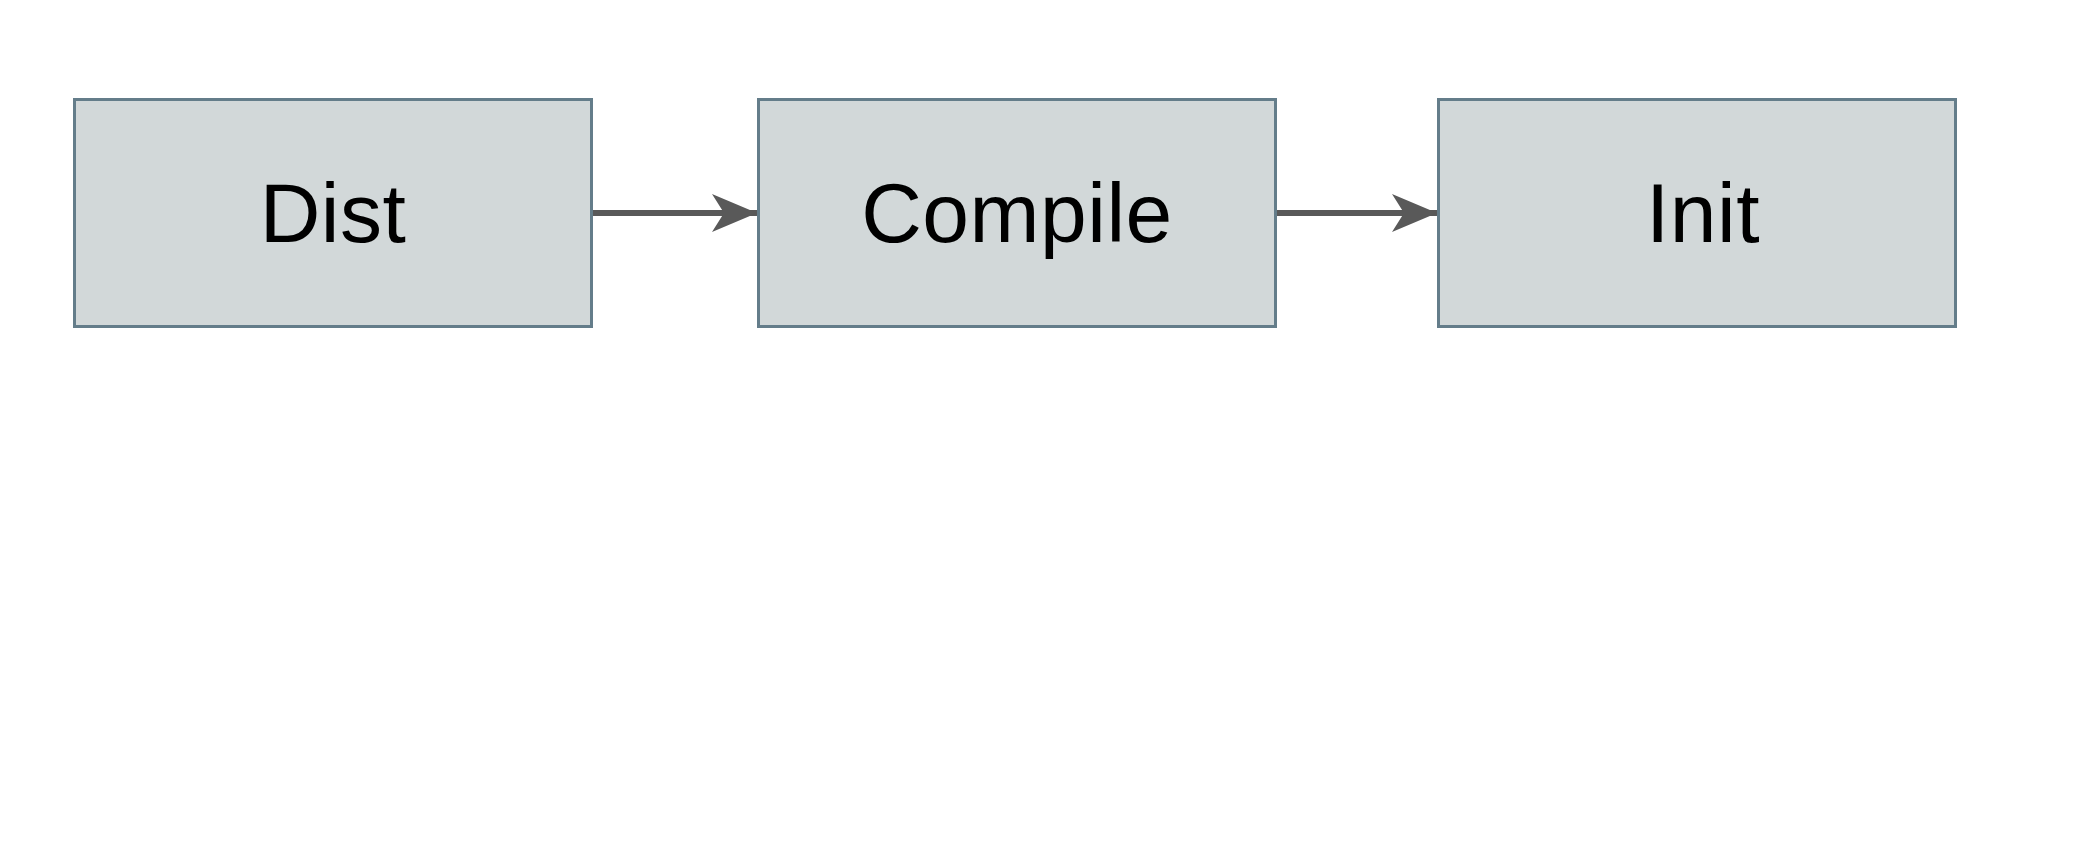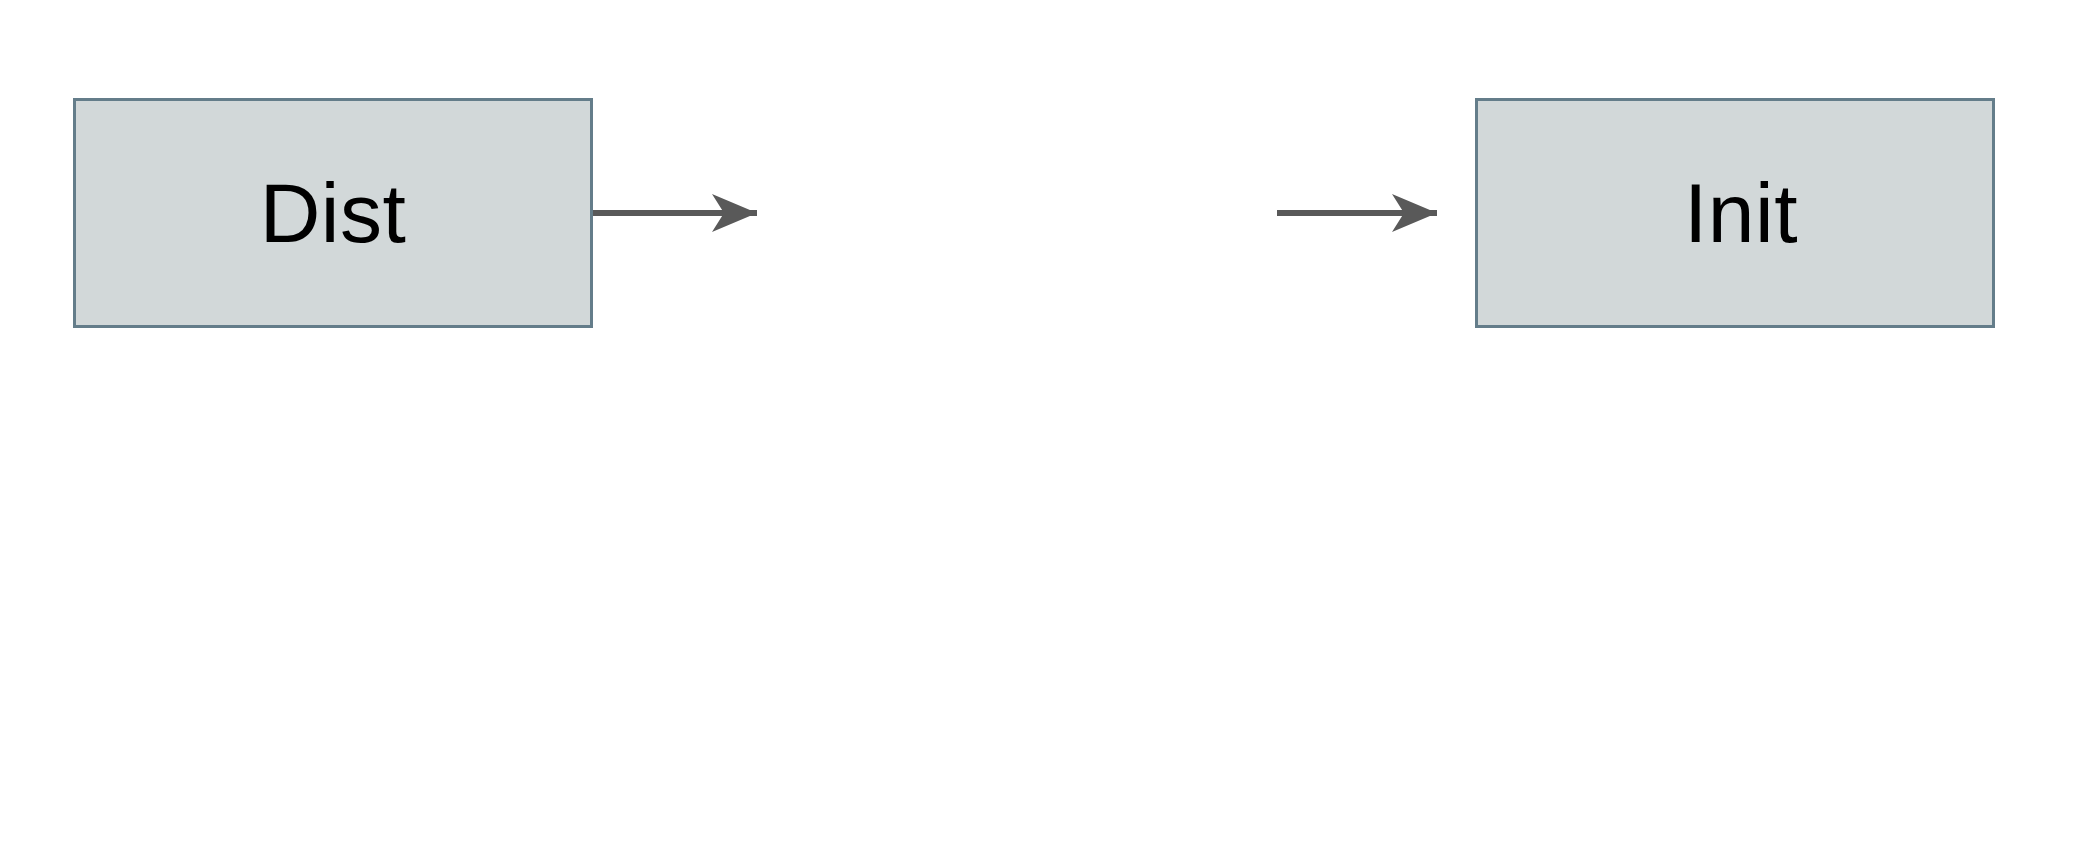--- a/index.html
+++ b/index.html
@@ -29,21 +29,21 @@
   .node .label {
     font-size: 84px;
     font-weight: 400;
     color: var(--text, #000000);
     letter-spacing: 0.5px;
     line-height: 1;
     user-select: none;
   }
   #node-dist    { left: 73px;   top: 98px;  }
   #node-compile { left: 757px;  top: 98px;  }
-  #node-init    { left: 1475px; top: 98px; padding-left: 12px;  }
+  #node-init    { left: 1437px; top: 98px; padding-left: 12px;  }
   #node-clean   { left: 757px;  top: 512px; }
   svg.edges {
     position: absolute;
     left: 0; top: 0;
     width: 2078px;
     height: 848px;
     pointer-events: none;
   }
   svg.edges g { pointer-events: stroke; }
   svg.edges line {
@@ -68,19 +68,22 @@
     </g>
     <g>
       <line x1="1277" y1="213" x2="1437" y2="213" marker-end="url(#ah)"></line>
     </g>
   </svg>
 
   <div class="node" id="node-dist">
     <span class="label">Dist</span>
   </div>
 
+  <div class="node" id="node-compile">
+    <span class="label">Compile</span>
+  </div>
 
   <div class="node" id="node-init">
     <span class="label">Init</span>
   </div>
 
 
 </div>
 
 </body></html>

